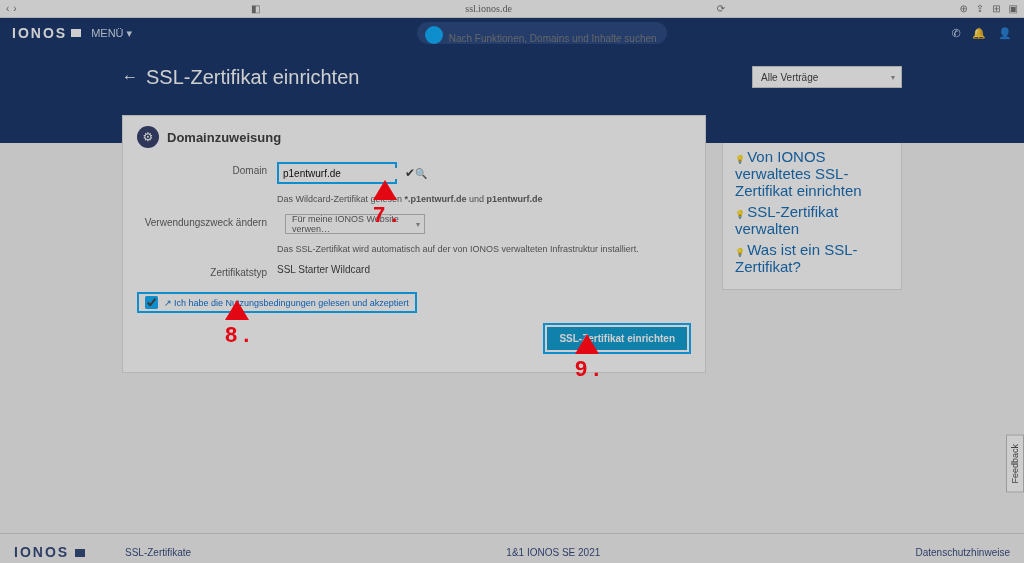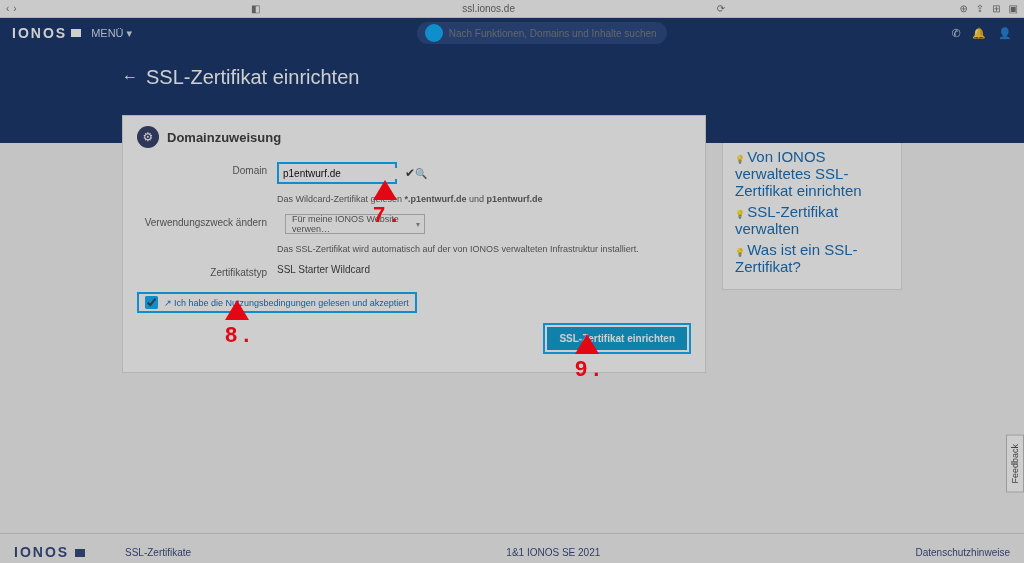--- a/index.html
+++ b/index.html
@@ -3,30 +3,30 @@
 <meta charset="utf-8">
 <style>
   * { box-sizing: border-box; margin: 0; padding: 0; }
   html, body { width: 1024px; height: 563px; font-family: Arial, Helvetica, sans-serif; font-size: 11px; background: #f2f2f2; overflow: hidden; position: relative; }
   .dimmer { position: absolute; inset: 0; background: rgba(60,60,60,0.25); pointer-events: none; z-index: 50; }
 
   
   .browser-bar { height: 18px; background: #fafafa; border-bottom: 1px solid #d8d8d8; display: flex; align-items: center; gap: 6px; padding: 0 6px; color: #6a6a6a; font-size: 10px; }
   .browser-bar .nav { display: flex; gap: 4px; }
   .browser-bar .spacer { flex: 1; }
-  .browser-bar .url { text-align: center; flex: 2; color: #5b5b5b; }
+  .browser-bar .url { text-align: center; flex: 2; color: #5b5b5b; font-family: Liberation Serif, serif; }
   .browser-bar .right-icons { display: flex; gap: 8px; }
 
   
   .topbar { background: #0b2a63; color: #fff; height: 30px; display: flex; align-items: center; padding: 0 12px; gap: 10px; }
   .logo { font-weight: 700; letter-spacing: 2px; font-size: 14px; }
   .logo .sq { display: inline-block; width: 10px; height: 8px; background: #fff; margin-left: 4px; vertical-align: 1px; }
   .menu-item { color: #d3deee; font-size: 11px; display: flex; align-items: flex-start; gap: 3px; cursor: pointer; }
   .topbar .search-wrap { flex: 1; display: flex; justify-content: center; }
-  .search-pill { background: #1c3e7b; border-radius: 14px; height: 22px; width: 250px; display: flex; align-items: center; padding: 0 8px; gap: 6px; color: #9fb7d8; }
+  .search-pill { background: #1c3e7b; border-radius: 14px; height: 22px; width: 250px; display: flex; align-items: flex-end; padding: 0 8px; gap: 6px; color: #9fb7d8; }
   .search-pill .mag { width: 18px; height: 18px; border-radius: 50%; background: #0af; display: inline-block; position: relative; }
   .search-pill input { flex: 1; background: transparent; border: none; outline: none; color: #9fb7d8; font-size: 10px; }
   .topbar .right { margin-left: auto; display: flex; gap: 12px; color: #d3deee; }
   .bell { position: relative; }
   .bell .dot { position: absolute; top: -3px; right: -3px; background: #e33; color:#fff; font-size: 7px; padding: 0 2px; border-radius: 3px; }
 
   
   .blue-band { background: #0b2a63; color: #fff; height: 95px; position: relative; }
   .page-row { max-width: 780px; margin: 0 auto; padding-top: 18px; display: flex; align-items: flex-start; }
   .back-arrow { font-size: 16px; margin-right: 8px; cursor: pointer; }
@@ -120,20 +120,23 @@
     <span>✆</span>
     <span class="bell">🔔<span class="dot"></span></span>
     <span>👤</span>
   </div>
 </div>
 
 <div class="blue-band">
   <div class="page-row">
     <span class="back-arrow">←</span>
     <span class="page-title">SSL-Zertifikat einrichten</span>
+    <div class="contracts">
+      <span>Alle Verträge</span>
+    </div>
   </div>
 </div>
 
 <div class="content">
   <div class="main-card">
     <div class="card-head">
       <span class="gear-icon">⚙</span>
       <span class="card-title">Domainzuweisung</span>
     </div>
 

